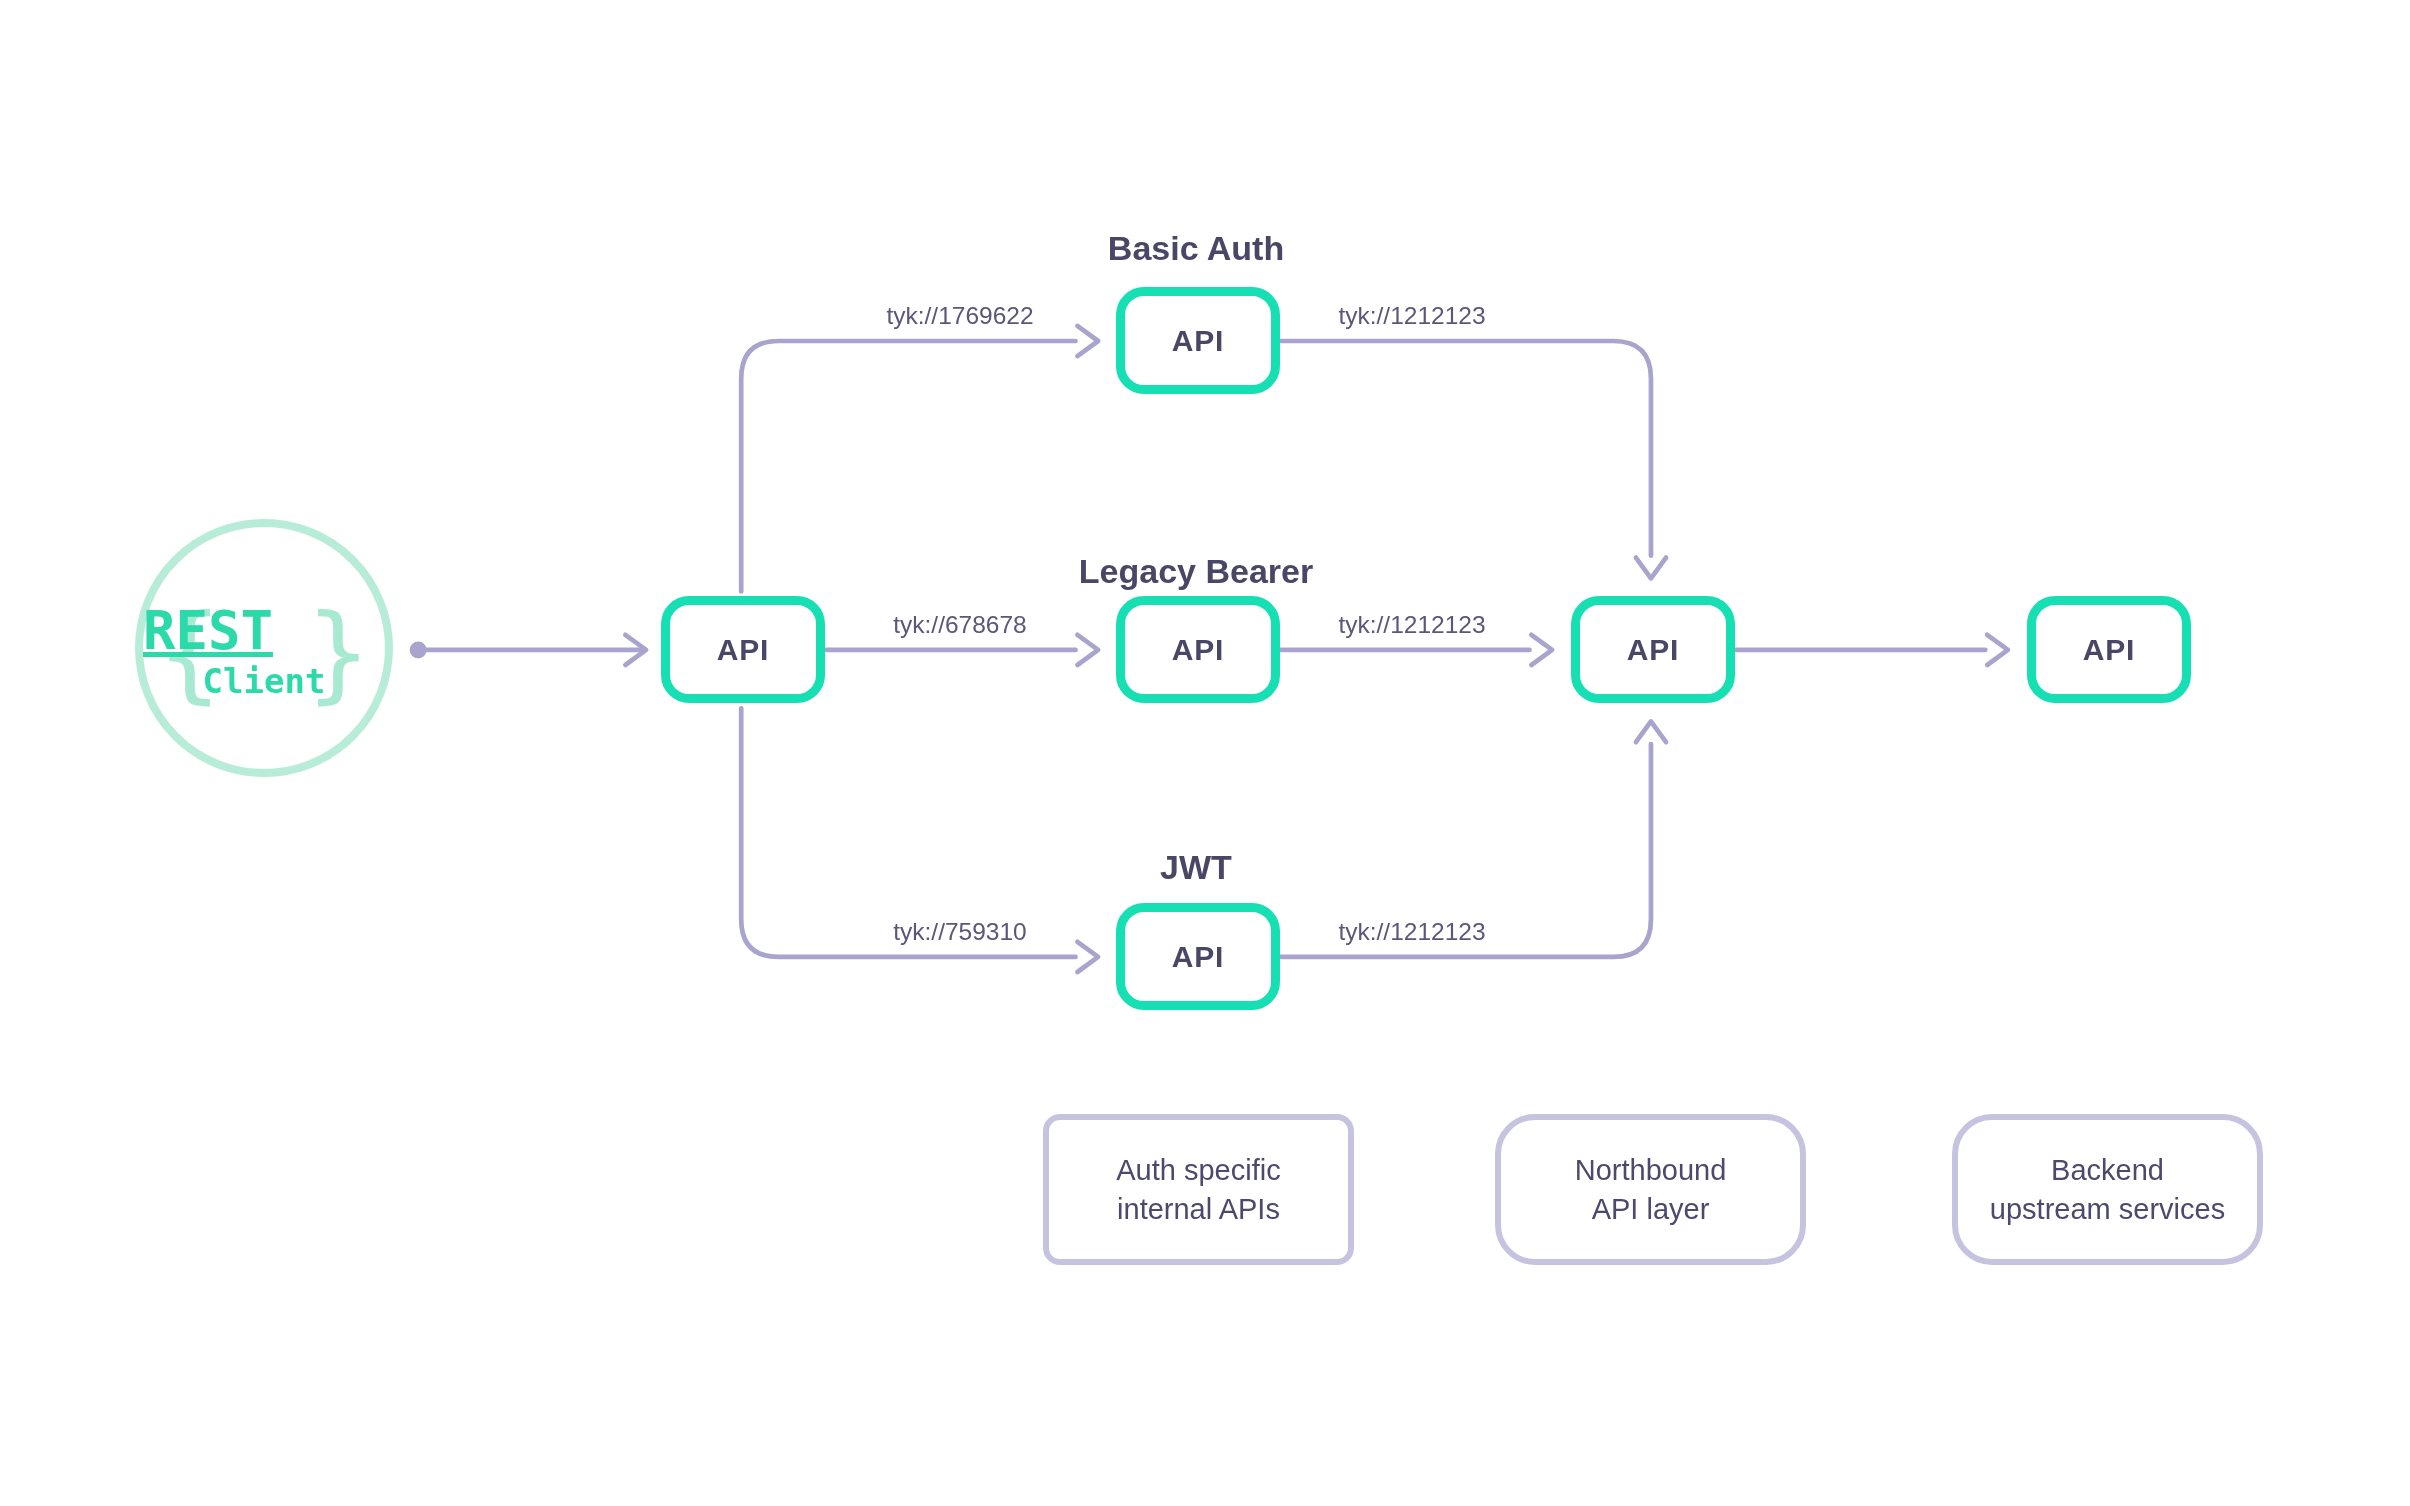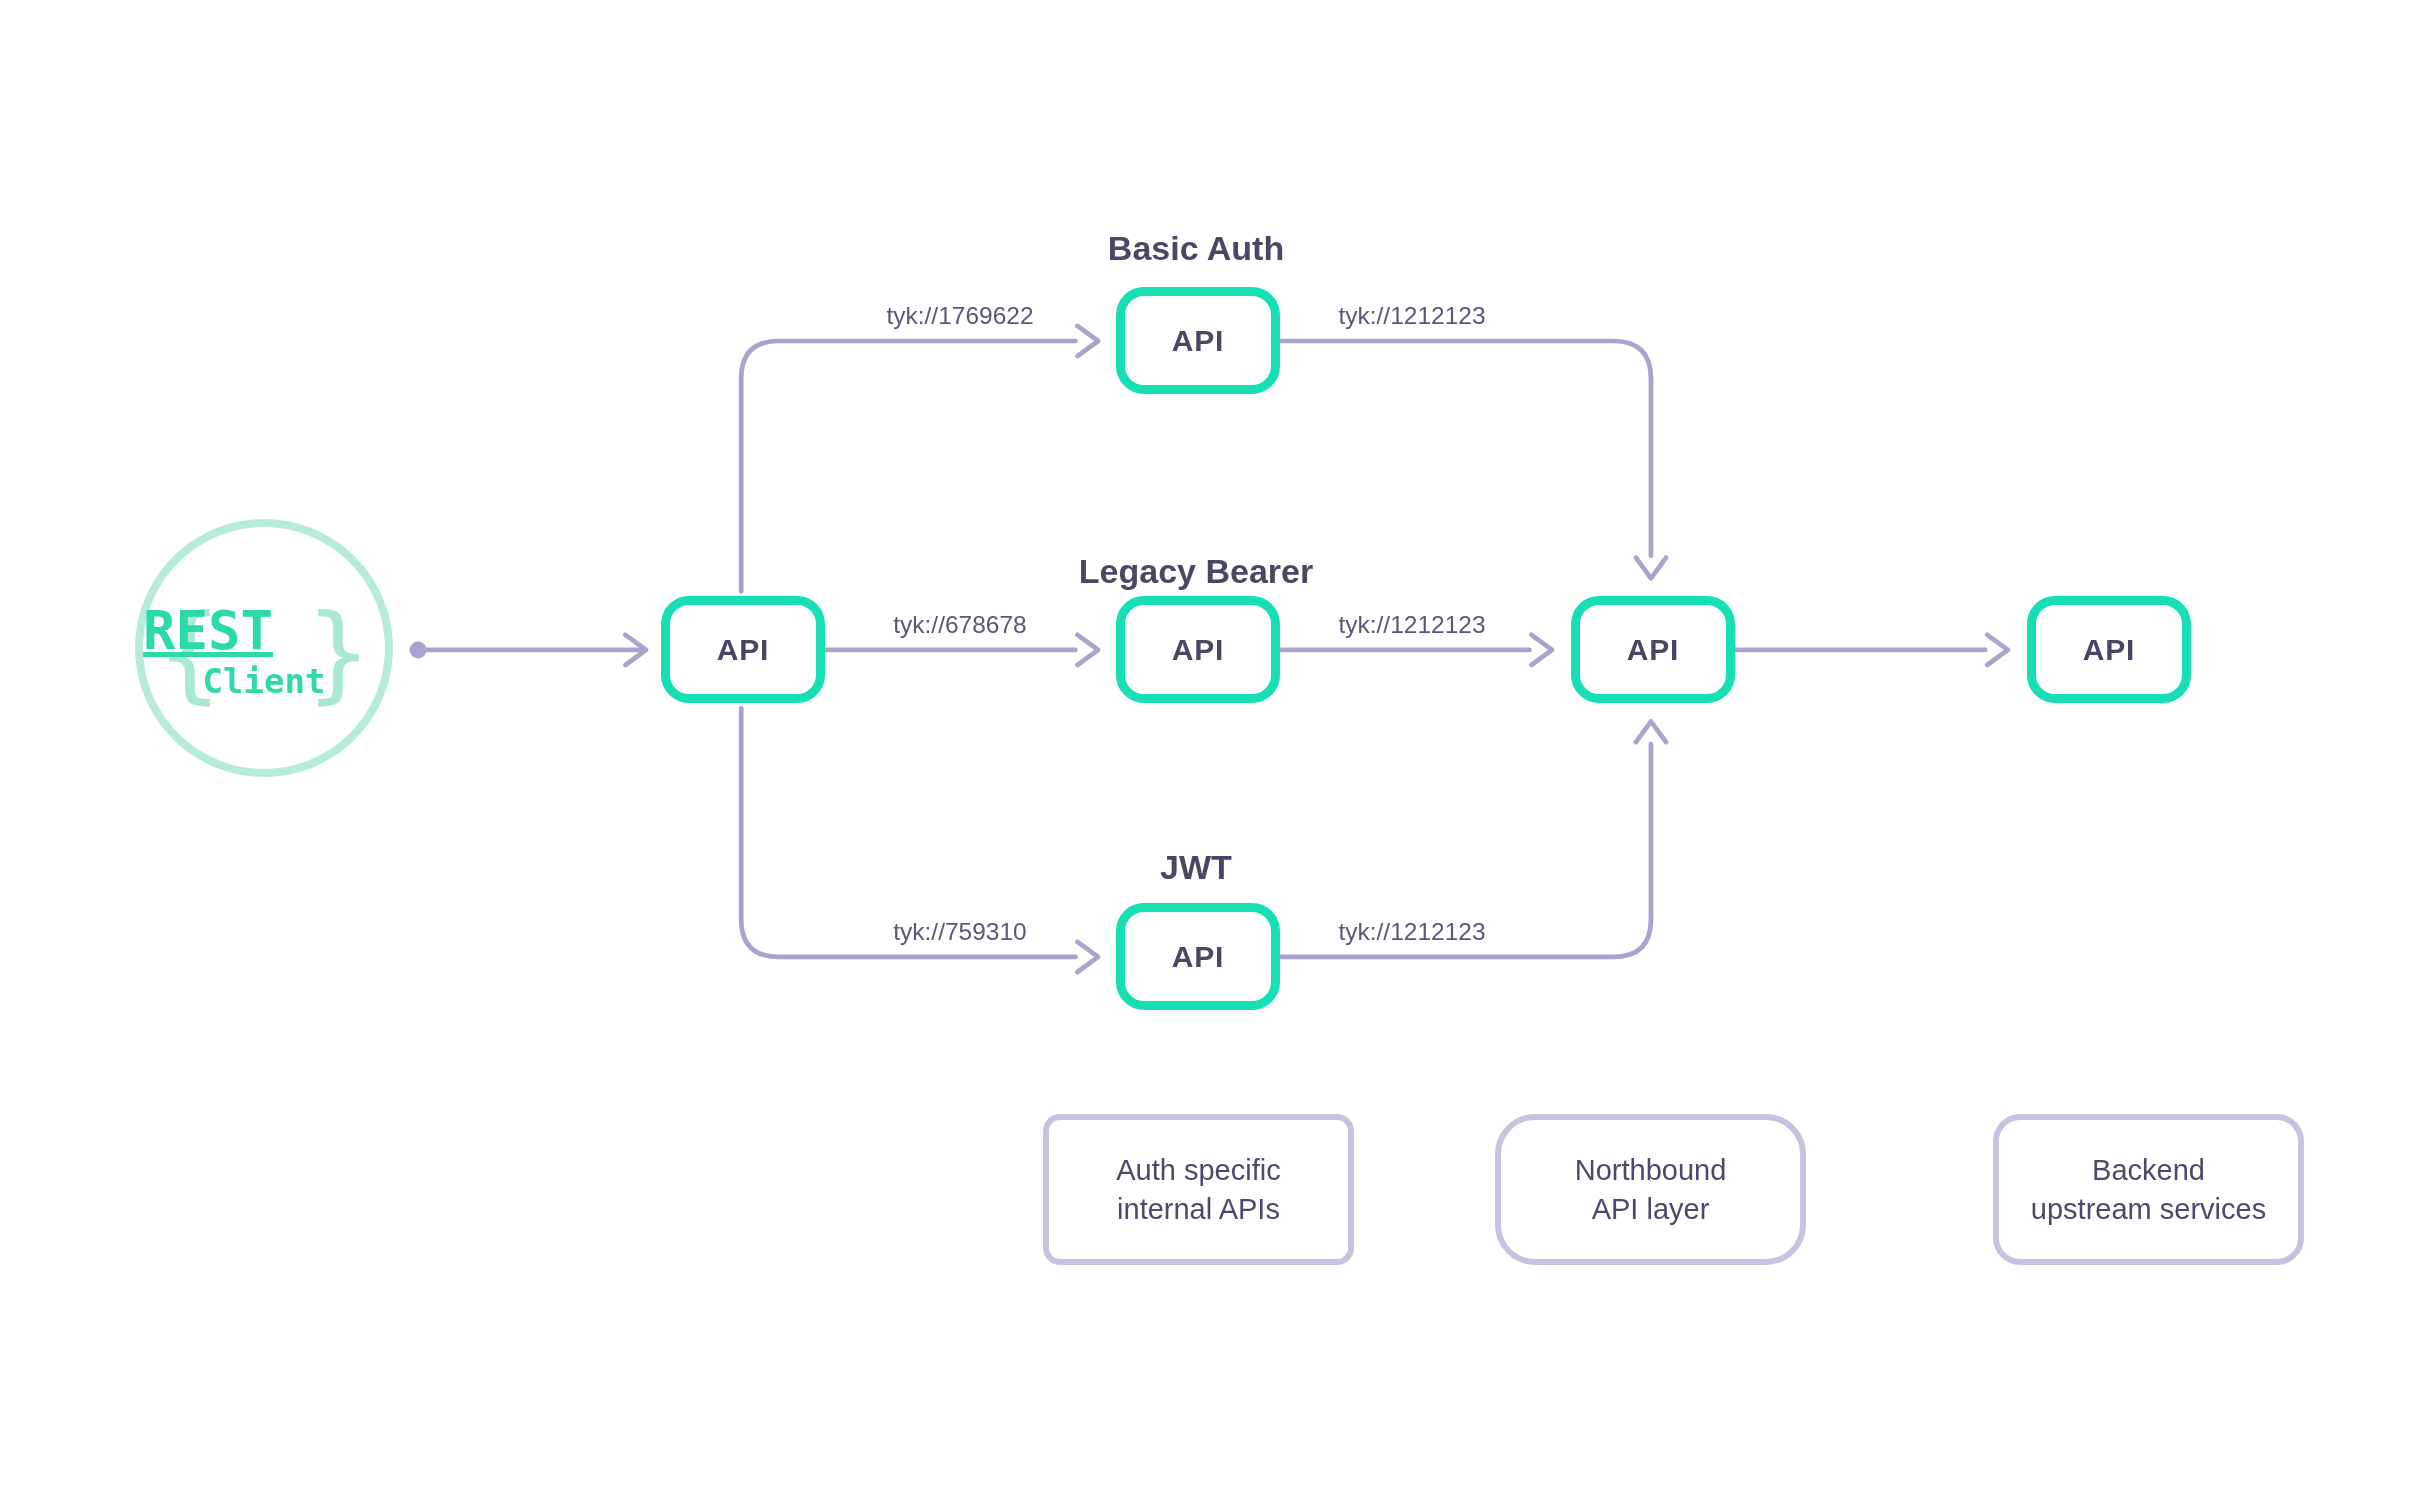--- a/index.html
+++ b/index.html
@@ -54,21 +54,21 @@
   #lbl-jwt-in{left:960px;top:932px;}
   #lbl-jwt-out{left:1412px;top:932px;}
 
   
   .note{position:absolute;top:1114px;width:311px;height:151px;box-sizing:border-box;background:#fff;
         border:6.6px solid var(--noteborder);border-radius:40px;display:flex;align-items:center;justify-content:center;
         text-align:center;font-size:29px;line-height:1.32;color:var(--notetext);white-space:pre-line;}
   #note-1{left:586px;}
   #note-2{left:1043px;border-radius:17px;}
   #note-3{left:1495px;}
-  #note-4{left:1993px;border-radius:27px;}
+  #note-4{left:1952px;}
 </style>
 </head>
 <body>
 
 <div class="canvas">
 
   <svg class="wires" width="2411" height="1507" viewBox="0 0 2560 1600">
 
     <circle cx="444" cy="690" r="9" fill="#a8a4ce"></circle>
     <path class="edge" d="M453 690 H680"></path>

